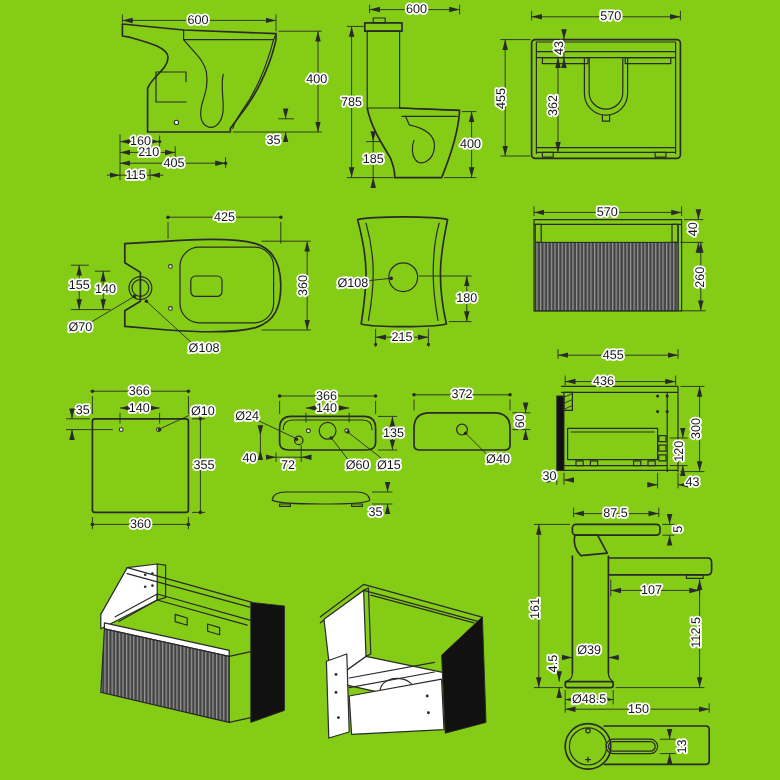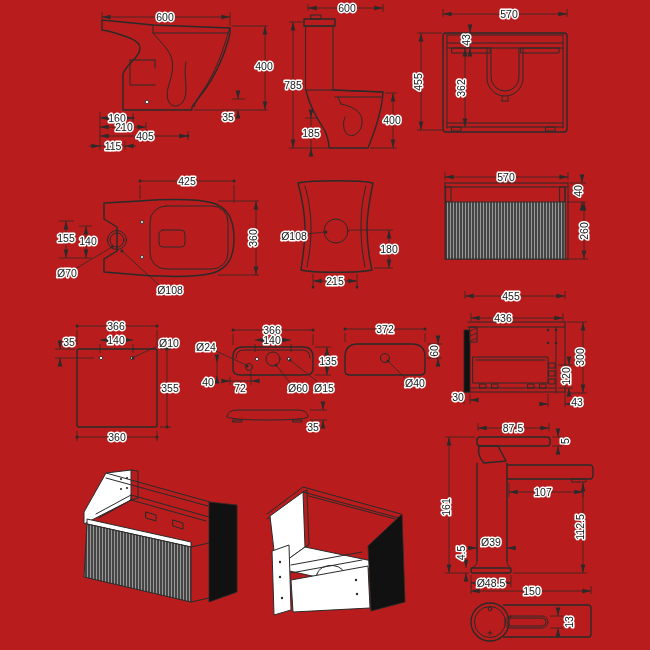--- a/index.html
+++ b/index.html
@@ -1,16 +1,16 @@
 <!DOCTYPE html>
 <html><head>
 <meta charset="utf-8">
 <style>
   html,body{margin:0;padding:0;background:#fff;}
-  .canvas{width:650px;height:650px;background:#b91c1c;position:relative;overflow:hidden;}
+  .canvas{width:650px;height:650px;background:#84cc16;position:relative;overflow:hidden;}
   svg{display:block;}
   text{
     font-family:"Liberation Sans","DejaVu Sans",sans-serif;
     font-size:10.5px; fill:#161616; text-anchor:middle;
     dominant-baseline:central;
     paint-order:stroke fill; stroke:#ffffff; stroke-width:3px; stroke-linejoin:round;
   }
   .s{stroke:#2a2a2a;fill:none;stroke-width:1;stroke-linecap:round;stroke-linejoin:round;}
   .s2{stroke:#2a2a2a;fill:none;stroke-width:1.4;stroke-linejoin:round;}
   .d{stroke:#2a2a2a;fill:none;stroke-width:0.75;}

